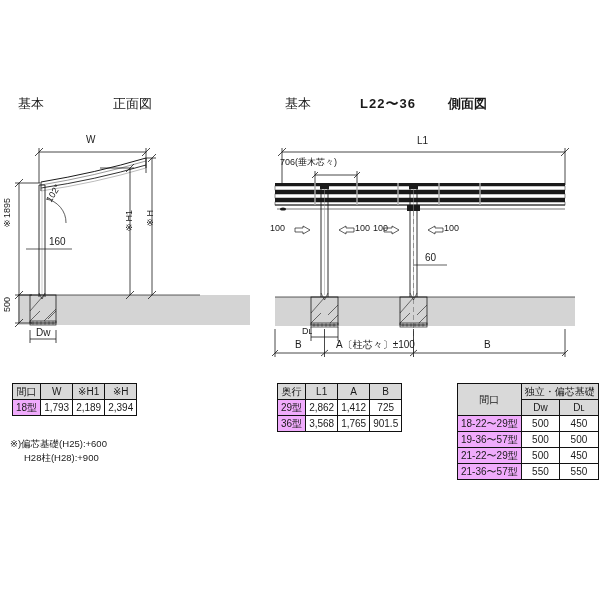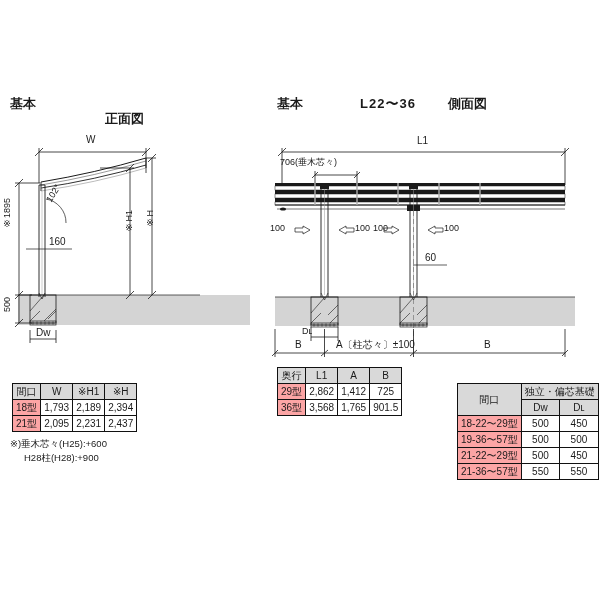--- a/index.html
+++ b/index.html
@@ -3,49 +3,49 @@
 <meta charset="utf-8">
 <style>
   html,body{margin:0;padding:0;background:#ffffff;}
   body{
     width:600px;height:600px;position:relative;overflow:hidden;
     font-family:"Liberation Sans","DejaVu Sans",sans-serif;
     color:#1a1a1a;
     -webkit-font-smoothing:none;
   }
   .abs{position:absolute;}
-  .ttl{font-size:13px;font-weight:bold;letter-spacing:0px;white-space:nowrap;}
+  .ttl{font-size:13px;font-weight:normal;letter-spacing:0px;white-space:nowrap;margin-left:8px;}
   .ttl2{font-size:13px;font-weight:bold;white-space:nowrap;}
   .dim{font-size:9px;white-space:nowrap;line-height:1;}
   .dim10{font-size:10px;white-space:nowrap;line-height:1;}
   .vdim{font-size:9px;white-space:nowrap;line-height:1;
         writing-mode:vertical-rl; transform:rotate(180deg);}
   .ground{position:absolute;background:#d4d4d4;}
   
   table.t{border-collapse:collapse;position:absolute;background:#fff;}
   table.t td,table.t th{
     border:1px solid #111;
     font-size:10px;
     text-align:center;
     padding:0 3px;
     height:15px;
     font-weight:normal;
     white-space:nowrap;
     line-height:14px;
   }
   table.t th{background:#d9d9d9;font-weight:normal;}
-  table.t td.hd{background:#fca5a5;}
+  table.t td.hd{background:#f0abfc;}
   .note{font-size:9.5px;white-space:nowrap;line-height:14px;}
   svg{position:absolute;overflow:visible;}
 </style>
 </head>
 <body>
 
 <div class="abs ttl" style="left:10px;top:95px;">基本</div>
-<div class="abs ttl" style="left:105px;top:110px;">正面図</div>
+<div class="abs ttl" style="left:105px;top:95px;">正面図</div>
 
 <div class="abs ttl" style="left:277px;top:95px;">基本</div>
 <div class="abs ttl2" style="left:360px;top:95px;letter-spacing:1px;">L22〜36</div>
 <div class="abs ttl2" style="left:448px;top:95px;">側面図</div>
 
 <div class="abs" style="left:0;top:125px;width:250px;height:230px;">
 
   <div class="ground" style="left:18px;top:170px;width:232px;height:30px;"></div>
 
   <svg width="250" height="230" viewBox="0 0 250 230">
@@ -260,33 +260,27 @@
     <th>W</th>
     <th>※H1</th>
     <th>※H</th>
   </tr>
   <tr>
     <td class="hd">18型</td>
     <td>1,793</td>
     <td>2,189</td>
     <td>2,394</td>
   </tr>
-  <tr>
-    <td class="hd">21型</td>
-    <td>2,095</td>
-    <td>2,231</td>
-    <td>2,437</td>
-  </tr>
 </tbody>
   </table>
 
-<div class="abs note" style="left:10px;top:437px;">※)垂木芯々(H25):+600</div>
+<div class="abs note" style="left:10px;top:437px;">※)偏芯基礎(H25):+600</div>
 <div class="abs note" style="left:24px;top:451px;">H28柱(H28):+900</div>
 
-<table class="t" style="left:277px;top:367px;">
+<table class="t" style="left:277px;top:383px;">
   <tbody>
       <tr>
     <th>奥行</th>
     <th>L1</th>
     <th>A</th>
     <th>B</th>
   </tr>
   <tr>
     <td class="hd">29型</td>
     <td>2,862</td>

